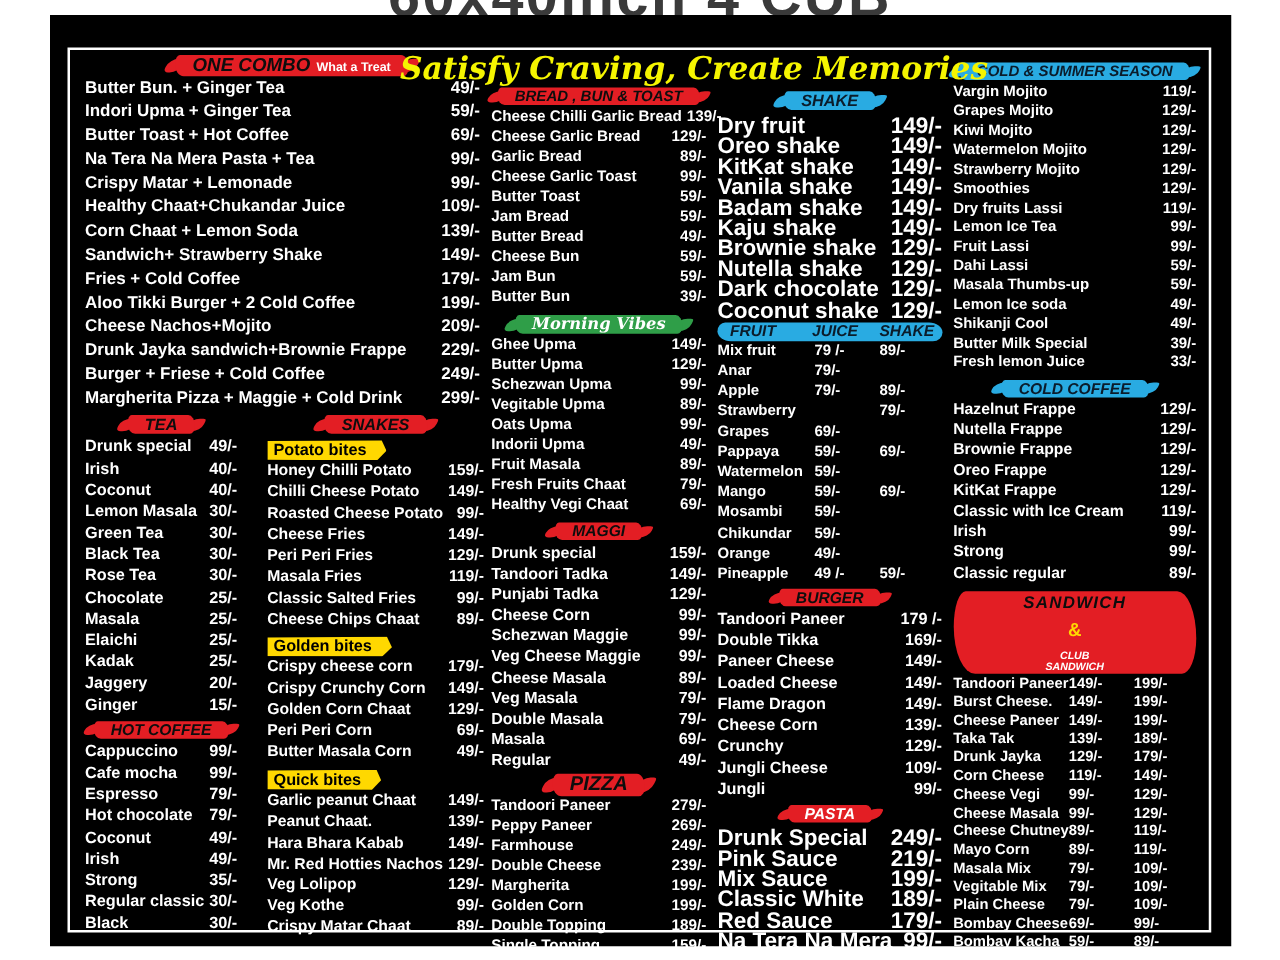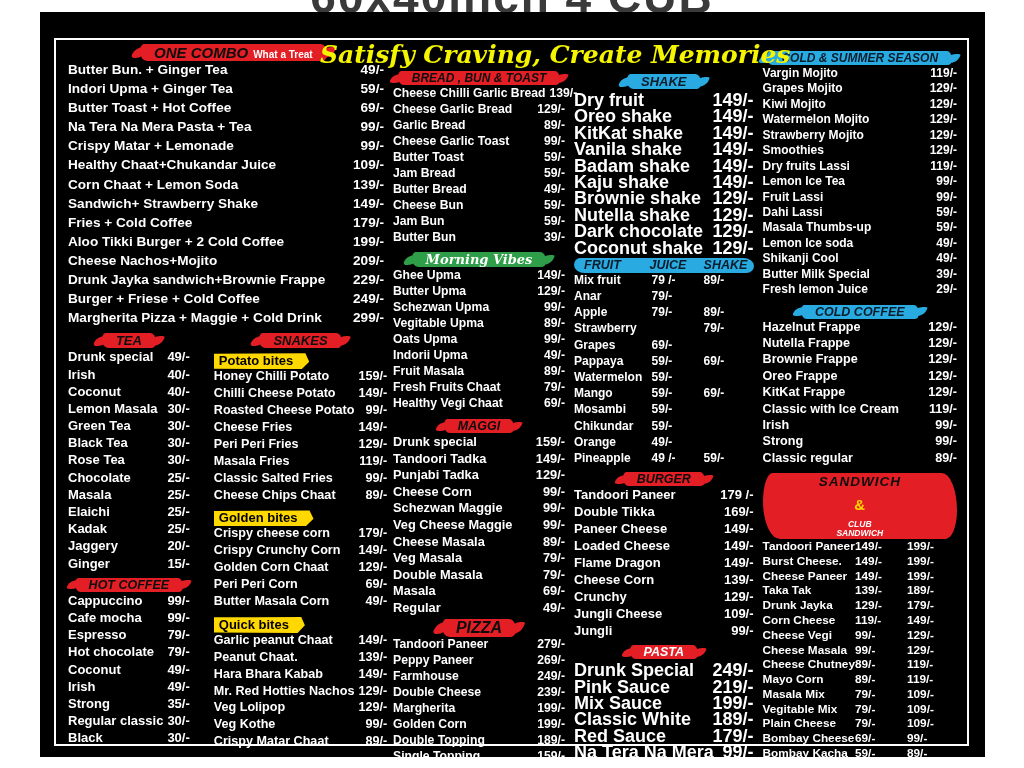--- a/index.html
+++ b/index.html
@@ -757,21 +757,21 @@
             <div class="mi">
               <span class="nm">Shikanji Cool</span>
               <span class="pr">49/-</span>
             </div>
             <div class="mi">
               <span class="nm">Butter Milk Special</span>
               <span class="pr">39/-</span>
             </div>
             <div class="mi">
               <span class="nm">Fresh lemon Juice</span>
-              <span class="pr">29/-</span>
+              <span class="pr">33/-</span>
             </div>
           </div>
         <div class="hdr-row mt4">
           <span class="brush blue" style="font-size:12.5px;">COLD COFFEE</span>
         </div>
         <div class="ccf">
             <div class="mi">
               <span class="nm">Hazelnut Frappe</span>
               <span class="pr">129/-</span>
             </div>

